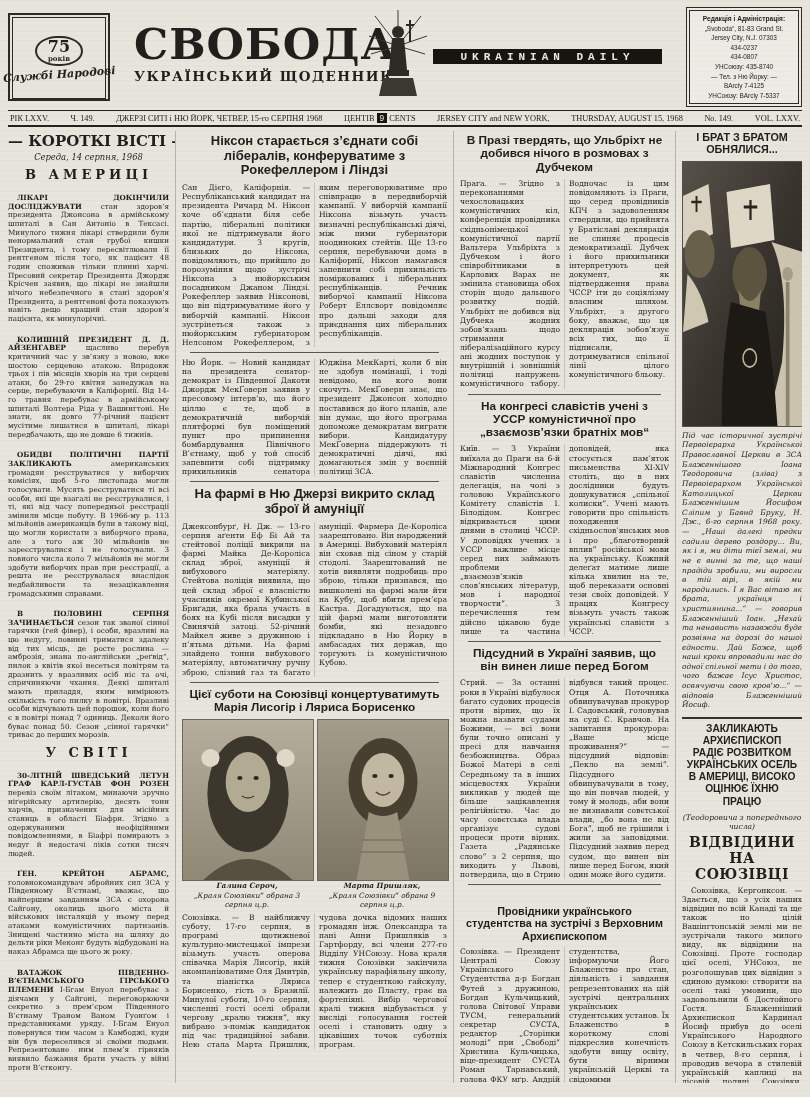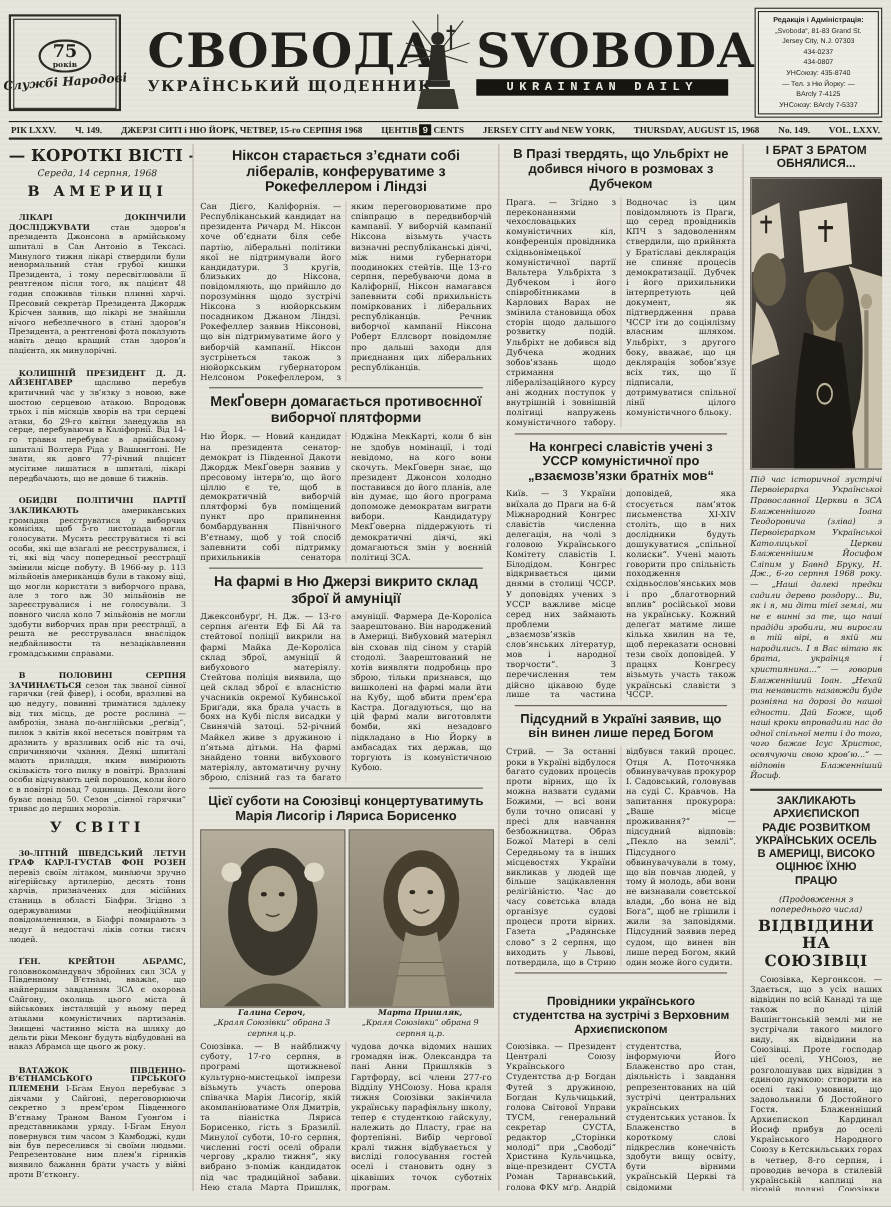--- a/index.html
+++ b/index.html
@@ -1,41 +1,41 @@
 <!DOCTYPE html>
 <html><head>
 <meta charset="utf-8">
 <style>
   html,body{margin:0;padding:0;background:#9a9890;}
   .page{width:810px;height:1097px;background:#e8e5dd;box-sizing:border-box;padding:8px 8px 4px;
         font-family:"DejaVu Serif",serif;color:#201f1b;position:relative;overflow:hidden;margin:0 auto;
         background-image:repeating-linear-gradient(0deg,rgba(60,55,40,.02) 0 2px,transparent 2px 5px);}
   
-  .masthead{display:flex;gap:24px;height:98px;align-items:center;}
+  .masthead{display:flex;gap:24px;height:98px;align-items:flex-start;}
   .seal{width:94px;border:2px solid #2b2a25;padding:2px;align-self:center;height:80px;}
   .seal-inner{border:1px solid #2b2a25;height:100%;display:flex;flex-direction:column;align-items:center;justify-content:center;gap:2px;}
   .wreath{border:2px solid #2b2a25;border-radius:50%/55%;padding:1px 11px 2px;text-align:center;}
   .wreath .n{font-size:16px;font-weight:bold;line-height:1;}
   .wreath .lbl{font-size:7px;font-weight:bold;line-height:1;}
   .motto{font-style:italic;font-size:11px;font-weight:bold;transform:rotate(-4deg);white-space:nowrap;}
   .m-center{flex:1;display:flex;align-items:stretch;gap:4px;min-width:0;}
   .m-side{flex:1;display:flex;flex-direction:column;justify-content:center;text-align:center;min-width:0;}
   .brand{font-weight:bold;font-size:43px;line-height:.95;letter-spacing:1px;white-space:nowrap;}
   .tag-cyr{font-size:13.5px;font-weight:bold;letter-spacing:1.5px;margin-top:3px;white-space:nowrap;}
   .tag-lat{background:#171510;color:#ece8df;font-family:Liberation Mono, monospace;font-weight:bold;
            font-size:11px;letter-spacing:5px;padding:2px 0 1px;margin-top:4px;white-space:nowrap;}
   .emblem{width:62px;display:flex;align-items:center;justify-content:center;}
   .addr{width:110px;font-family:"Liberation Sans",sans-serif;font-size:6.4px;line-height:1.5;text-align:center;
         border:1px solid #2b2a25;padding:2px;align-self:center;background:rgba(255,255,255,.25);}
   .addr-inner{border:1px solid #2b2a25;padding:3px 2px;}
   .addr b{font-size:6.6px;}
   
   .dateline{margin-top:4px;border-top:1px solid #23221d;border-bottom:2.5px solid #23221d;
             display:flex;align-items:center;justify-content:space-between;gap:4px;
-            font-size:8.3px;font-weight:bold;font-family:"Liberation Serif",serif;padding:2px 2px;white-space:nowrap;}
+            font-size:8.3px;font-weight:normal;font-family:"Liberation Serif",serif;padding:2px 2px;white-space:nowrap;}
   .chip{background:#171510;color:#f3f0e8;padding:0 3px;font-family:"Liberation Sans",sans-serif;}
   
   .main{display:flex;margin-top:4px;height:952px;overflow:hidden;}
   .col{overflow:hidden;box-sizing:border-box;}
   .colA{width:168px;padding-right:6px;border-right:1px solid #b7b3a7;}
   .colMid{width:278px;padding:0 6px;border-right:1px solid #b7b3a7;}
   .colC{width:222px;padding:0 6px;border-right:1px solid #b7b3a7;}
   .colD{flex:1;padding-left:6px;}
   .txt{font-size:7.6px;line-height:1.2;text-align:justify;}
   .colA .txt{font-size:7.2px;}
@@ -96,21 +96,20 @@
           </g>
           <circle cx="31" cy="24" r="6" fill="#2c2a24"></circle>
           <path d="M25 30 L37 30 L40 62 L22 62 Z" fill="#2c2a24"></path>
           <rect x="20" y="62" width="22" height="6" fill="#2c2a24"></rect>
           <path d="M16 70 L46 70 L50 88 L12 88 Z" fill="#3a382f"></path>
           <line x1="43" y1="12" x2="43" y2="34" stroke="#2c2a24" stroke-width="2"></line>
           <line x1="39" y1="17" x2="47" y2="17" stroke="#2c2a24" stroke-width="2"></line>
         </svg>
       </div>
       <div class="m-side">
-        <div class="brand">SVOBODA</div>
         <div class="tag-lat">UKRAINIAN DAILY</div>
       </div>
     </div>
     <div class="addr">
       <div class="addr-inner">
         <b>Редакція і Адміністрація:</b><br>
         <span>„Svoboda“, 81-83 Grand St.</span><br>
         <span>Jersey City, N.J. 07303</span><br>
         <span>434-0237</span><br>
         <span>434-0807</span><br>
@@ -160,21 +159,20 @@
 
     </section>
 
     <section class="col colMid">
       <article>
         <h2 class="art-head h13">Ніксон старається з’єднати собі лібералів, конферуватиме з Рокефеллером і Ліндзі</h2>
         <div class="txt b2">Сан Дієго, Каліфорнія. — Республіканський кандидат на президента Ричард М. Ніксон хоче об’єднати біля себе партію, ліберальні політики якої не підтримували його кандидатури. З кругів, близьких до Ніксона, повідомляють, що прийшло до порозуміння щодо зустрічі Ніксона з нюйоркським посадником Джаном Ліндзі. Рокефеллер заявив Ніксонові, що він підтримуватиме його у виборчій кампанії. Ніксон зустрінеться також з нюйоркським губернатором Нелсоном Рокефеллером, з яким переговорюватиме про співпрацю в передвиборчій кампанії. У виборчій кампанії Ніксона візьмуть участь визначні республіканські діячі, між ними губернатори поодиноких стейтів. Ще 13-го серпня, перебуваючи дома в Каліфорнії, Ніксон намагався запевнити собі прихильність поміркованих і ліберальних республіканців. Речник виборчої кампанії Ніксона Роберт Еллсворт повідомляє про дальші заходи для приєднання цих ліберальних республіканців.</div>
       </article>
       <div class="sep"></div>
       <article>
-        <h2 class="art-head h13">МекҐоверн домагається противоєнної виборчої плятформи</h2>
         <div class="txt b2">Ню Йорк. — Новий кандидат на президента сенатор-демократ із Південної Дакоти Джордж МекҐоверн заявив у пресовому інтерв’ю, що його ціллю є те, щоб в демократичній виборчій плятформі був поміщений пункт про припинення бомбардування Північного В’єтнаму, щоб у той спосіб запевнити собі підтримку прихильників сенатора Юджіна МекКарті, коли б він не здобув номінації, і тоді невідомо, на кого вони скочуть. МекҐоверн знає, що президент Джонсон холодно поставився до його планів, але він думає, що його програма допоможе демократам виграти вибори. Кандидатуру МекҐоверна піддержують ті демократичні діячі, які домагаються змін у воєнній політиці ЗСА.</div>
       </article>
       <div class="sep"></div>
       <article>
         <h2 class="art-head h13">На фармі в Ню Джерзі викрито склад зброї й амуніції</h2>
         <div class="txt b2">Джексонбурґ, Н. Дж. — 13-го серпня аґенти Еф Бі Ай та стейтової поліції викрили на фармі Майка Де-Короліса склад зброї, амуніції й вибухового матеріялу. Стейтова поліція виявила, що цей склад зброї є власністю учасників окремої Кубинської Бриґади, яка брала участь в боях на Кубі після висадки у Свинячій затоці. 52-річний Майкел живе з дружиною і п’ятьма дітьми. На фармі знайдено тонни вибухового матеріялу, автоматичну ручну зброю, слізний газ та багато амуніції. Фармера Де-Короліса заарештовано. Він народжений в Америці. Вибуховий матеріял він сховав під сіном у старій стодолі. Заарештований не хотів виявляти подробиць про зброю, тільки признався, що вишколені на фармі мали йти на Кубу, щоб вбити прем’єра Кастра. Догадуються, що на цій фармі мали виготовляти бомби, які незадовго підкладано в Ню Йорку в амбасадах тих держав, що торгують із комуністичною Кубою.</div>
       </article>
       <div class="sep"></div>
       <article>
         <h2 class="art-head h12">Цієї суботи на Союзівці концертуватимуть Марія Лисогір і Ляриса Борисенко</h2>
@@ -279,21 +277,21 @@
             <circle cx="89" cy="196" r="9" fill="none" stroke="#bdb49c" stroke-width="2"></circle>
             <rect x="137" y="120" width="5" height="144" fill="#8d8470"></rect>
             <circle cx="139.5" cy="112" r="7" fill="#a79d85"></circle>
           </svg>
         </div>
         <p class="brothers-cap">Під час історичної зустрічі Первоієрарха Української Православної Церкви в ЗСА Блаженнішого Іоана Теодоровича (зліва) з Первоієрархом Української Католицької Церкви Блаженнішим Йосифом Сліпим у Бавнд Бруку, Н. Дж., 6-го серпня 1968 року. — „Наші далекі предки садили дерево роздору... Ви, як і я, ми діти тієї землі, ми не є винні за те, що наші прадіди зробили, ми виросли в тій вірі, в якій ми народились. І я Вас вітаю як брата, українця і християнина...“ — говорив Блаженніший Іоан. „Нехай та ненависть назавжди буде розвіяна на дорозі до нашої єдности. Дай Боже, щоб наші кроки впровадили нас до одної спільної мети і до того, чого бажає Ісус Христос, освячуючи свою кров’ю...“ — відповів Блаженніший Йосиф.</p>
       </article>
       <div class="sep2"></div>
       <article>
         <h2 class="art-head h10">ЗАКЛИКАЮТЬ АРХИЄПИСКОП РАДІЄ РОЗВИТКОМ УКРАЇНСЬКИХ ОСЕЛЬ В АМЕРИЦІ, ВИСОКО ОЦІНЮЄ ЇХНЮ ПРАЦЮ</h2>
-        <div class="arch-sub">(Продовження з попереднього числа)</div>
+        <div class="arch-sub">(Теодоровича з попереднього числа)</div>
         <div class="arch-sec">ВІДВІДИНИ НА СОЮЗІВЦІ</div>
         <p class="txt datep">Союзівка, Кергонксон. — Здається, що з усіх наших відвідин по всій Канаді та ще також по цілій Вашінгтонській землі ми не зустрічали такого милого виду, як відвідини на Союзівці. Проте господар цієї оселі, УНСоюз, не розголошував цих відвідин з єдиною думкою: створити на оселі такі умовини, що задовольнили б Достойного Гостя. Блаженніший Архиєпископ Кардинал Йосиф прибув до оселі Українського Народного Союзу в Кетскильських горах в четвер, 8-го серпня, і проводив вечора в стилевій українській каплиці на лісовій поляні Союзівки. Відвідини тривали від четверга до суботи; впродовж цього часу Блаженніший приймав численних гостей оселі, розмовляв з молоддю і цікавився розвитком українських осель в Америці, високо оцінюючи їхню працю для громади. А між гостями вакаційної оселі були мистці Михайло Мороз, Любослав Гуцалюк і Яків Гніздовський, з якими Архипастир опісля сердечно привітався. До них можна б долучити і д-ра Романа Смика з Шикаґо, який саме тепер відбуває на Союзівці свої вакації та зі свого боку, разом з мистцями, причинився, щоб музей Українського Ка—</p>
 
       </article>
     </section>
 
   </main>
 </div>
 
 </body></html>

